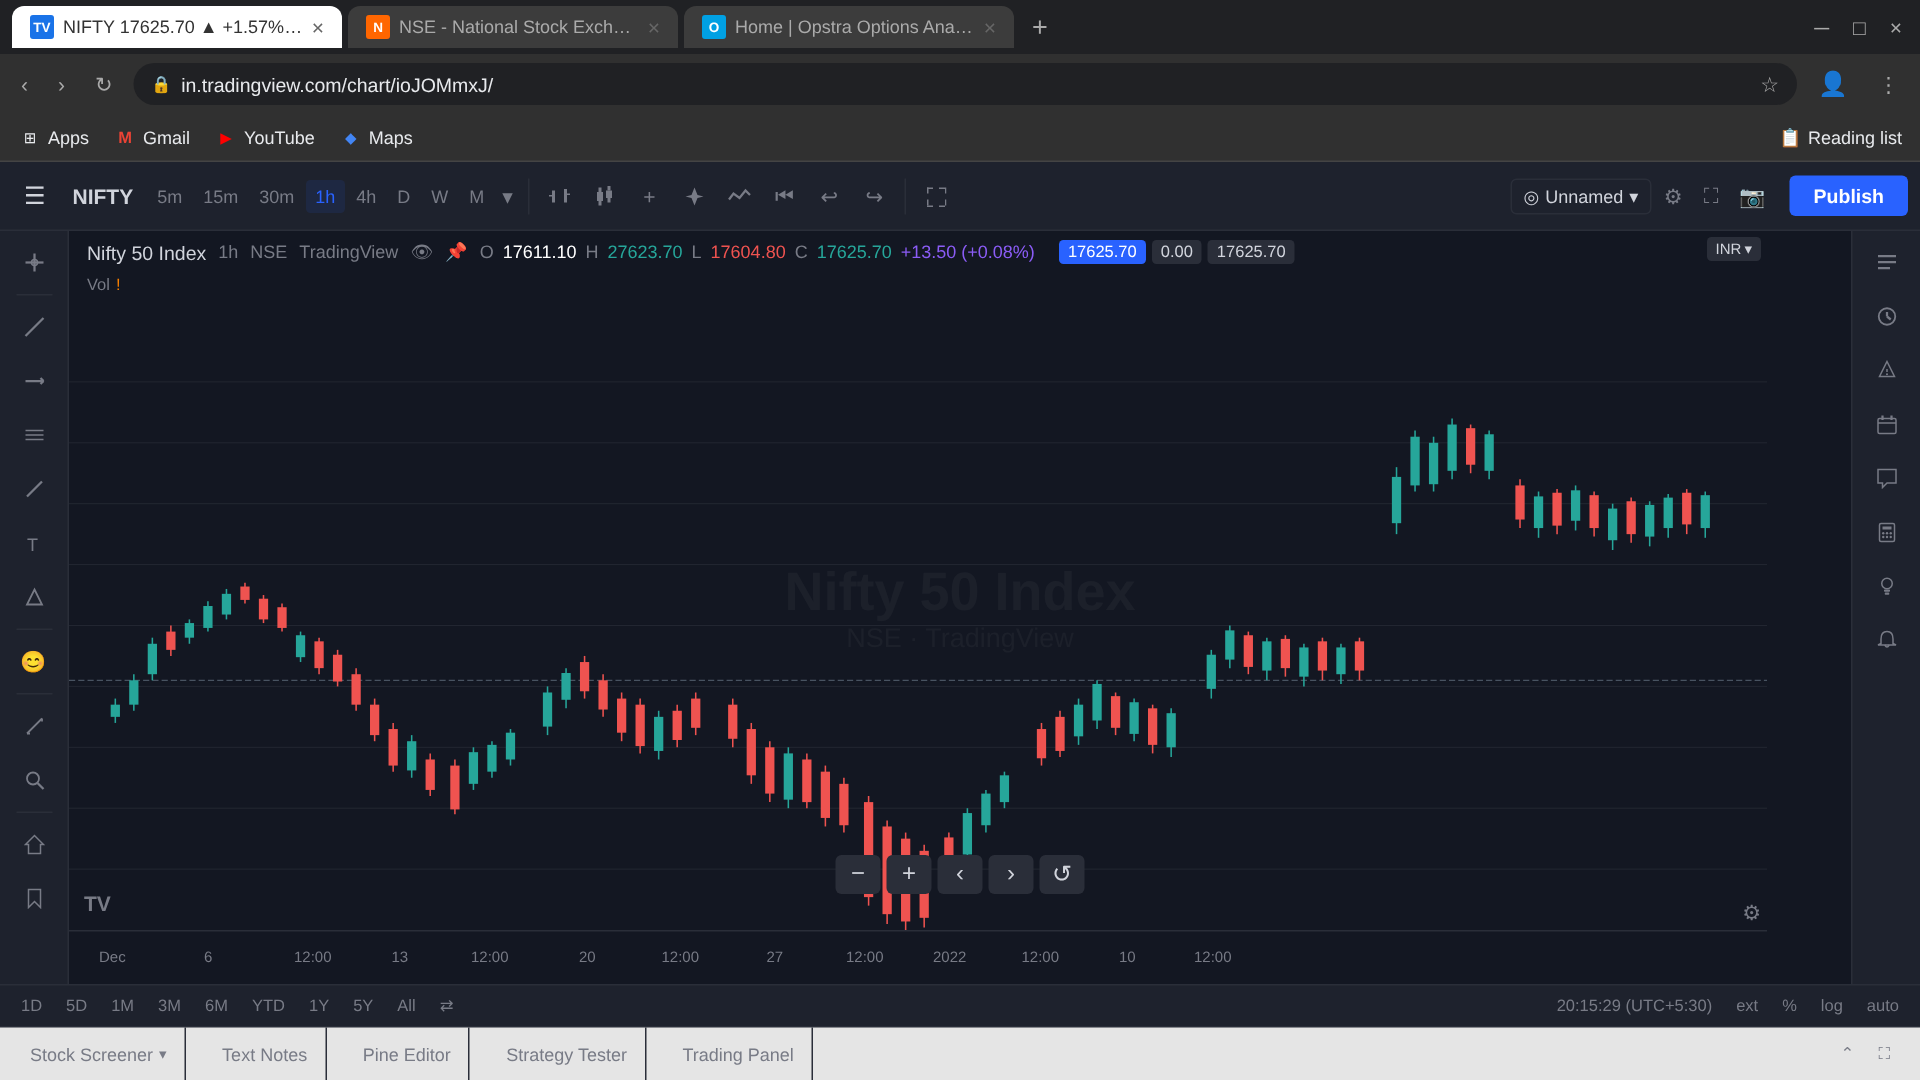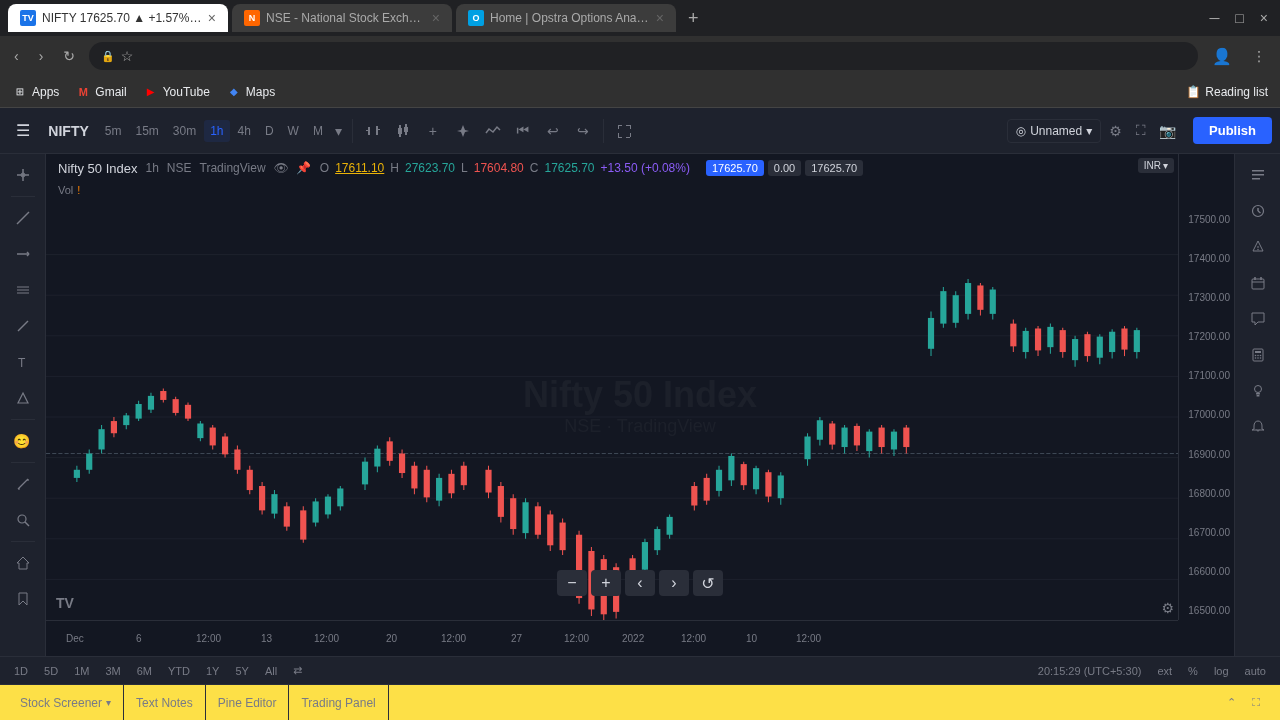--- a/index.html
+++ b/index.html
@@ -61,21 +61,21 @@
     
     .chart-area { flex: 1; background: #131722; position: relative; overflow: hidden; }
 
     
     .chart-header { padding: 6px 12px; display: flex; align-items: center; gap: 8px; position: absolute; top: 0; left: 0; right: 0; z-index: 10; }
     .chart-title { color: #d1d4dc; font-size: 13px; font-weight: 500; }
     .chart-interval { color: #787b86; font-size: 12px; }
     .chart-source { color: #787b86; font-size: 12px; }
     .chart-ohlc { display: flex; gap: 6px; font-size: 12px; }
     .ohlc-label { color: #787b86; }
-    .ohlc-open { color: #eab308; text-decoration: underline; }
+    .ohlc-open { color: #ffffff; }
     .ohlc-high { color: #26a69a; }
     .ohlc-low { color: #ef5350; }
     .ohlc-close { color: #26a69a; }
     .ohlc-change { color: #8b5cf6; }
     .chart-hide { color: #787b86; cursor: pointer; font-size: 12px; }
 
     
     .price-badge { display: inline-flex; align-items: center; gap: 4px; background: #2962ff; color: white; padding: 2px 6px; border-radius: 3px; font-size: 11px; }
     .price-badge2 { display: inline-flex; align-items: center; gap: 4px; background: #2a2e39; color: #d1d4dc; padding: 2px 6px; border-radius: 3px; font-size: 11px; }
 
@@ -96,21 +96,21 @@
 
     
     .chart-controls { position: absolute; bottom: 60px; left: 50%; transform: translateX(-50%); display: flex; gap: 4px; align-items: center; }
     .chart-ctrl-btn { background: #2a2e39; color: #d1d4dc; border: none; border-radius: 4px; width: 30px; height: 26px; cursor: pointer; font-size: 16px; display: flex; align-items: center; justify-content: center; }
 
     
     .right-panel { width: 46px; background: #1e222d; display: flex; flex-direction: column; align-items: center; padding: 4px 0; gap: 2px; border-left: 1px solid #2a2e39; }
     .rp-icon { color: #787b86; padding: 6px; cursor: pointer; font-size: 14px; border-radius: 3px; width: 34px; height: 34px; display: flex; align-items: center; justify-content: center; }
 
     
-    .bottom-bar { background: #fde047; height: 36px; display: flex; align-items: center; padding: 0 8px; border-top: 1px solid #2a2e39; gap: 0; }
+    .bottom-bar { background: #e5e5e5; height: 36px; display: flex; align-items: center; padding: 0 8px; border-top: 1px solid #2a2e39; gap: 12px; }
     .bb-tab { display: flex; align-items: center; gap: 4px; padding: 0 12px; height: 100%; color: #787b86; font-size: 12px; cursor: pointer; border-right: 1px solid #2a2e39; white-space: nowrap; }
     .bb-tab .dropdown-arrow { font-size: 10px; }
     .bb-spacer { flex: 1; }
     .bb-right { display: flex; align-items: center; gap: 8px; padding: 0 8px; }
     .bb-btn { color: #787b86; font-size: 11px; cursor: pointer; padding: 2px 4px; }
 
     
     .time-controls { background: #1e222d; height: 28px; display: flex; align-items: center; padding: 0 8px; gap: 4px; border-top: 1px solid #2a2e39; }
     .tc-btn { color: #787b86; font-size: 11px; cursor: pointer; padding: 2px 6px; border-radius: 3px; }
     .tc-spacer { flex: 1; }
@@ -155,20 +155,21 @@
     <span>×</span>
   </div>
 </div>
 
 <div class="address-bar-row">
   <span class="nav-btn">‹</span>
   <span class="nav-btn">›</span>
   <span class="nav-btn">↻</span>
   <div class="address-bar">
     <span class="address-lock">🔒</span>
+    <span class="address-text">in.tradingview.com/chart/ioJOMmxJ/</span>
     <div class="address-icons">
       <span>☆</span>
     </div>
   </div>
   <span class="nav-btn" style="font-size:16px;">👤</span>
   <span class="nav-btn">⋮</span>
 </div>
 
 <div class="bookmarks-bar">
   <div class="bookmark-item">
@@ -634,33 +635,20 @@
           <rect x="1033" y="145" width="6" height="25" fill="#26a69a"></rect>
 
           <line x1="1048" y1="138" x2="1048" y2="175" stroke="#ef5350" stroke-width="1"></line>
           <rect x="1045" y="141" width="6" height="26" fill="#ef5350"></rect>
 
           <line x1="1060" y1="140" x2="1060" y2="178" stroke="#26a69a" stroke-width="1"></line>
           <rect x="1057" y="143" width="6" height="27" fill="#26a69a"></rect>
         </svg>
       </div>
 
-      <div class="price-scale">
-        <span class="price-label">17500.00</span>
-        <span class="price-label">17400.00</span>
-        <span class="price-label">17300.00</span>
-        <span class="price-label">17200.00</span>
-        <span class="price-label">17100.00</span>
-        <span class="price-label">17000.00</span>
-        <span class="price-label">16900.00</span>
-        <span class="price-label">16800.00</span>
-        <span class="price-label">16700.00</span>
-        <span class="price-label">16600.00</span>
-        <span class="price-label">16500.00</span>
-      </div>
 
       <div class="time-scale">
         <span class="time-label" style="left:20px;text-align:right;">Dec</span>
         <span class="time-label" style="left:90px;">6</span>
         <span class="time-label" style="left:150px;">12:00</span>
         <span class="time-label" style="left:215px;">13</span>
         <span class="time-label" style="left:268px;">12:00</span>
         <span class="time-label" style="left:340px;">20</span>
         <span class="time-label" style="left:395px;">12:00</span>
         <span class="time-label" style="left:465px;">27</span>
@@ -786,20 +774,23 @@
       <span>Stock Screener</span>
       <span class="dropdown-arrow">▾</span>
     </div>
     <div class="bb-tab">
       <span>Text Notes</span>
     </div>
     <div class="bb-tab">
       <span>Pine Editor</span>
     </div>
     <div class="bb-tab">
+      <span>Strategy Tester</span>
+    </div>
+    <div class="bb-tab">
       <span>Trading Panel</span>
     </div>
     <div class="bb-spacer"></div>
     <div class="bb-right">
       <span class="bb-btn">⌃</span>
       <span class="bb-btn">⛶</span>
     </div>
   </div>
 
 </div>

